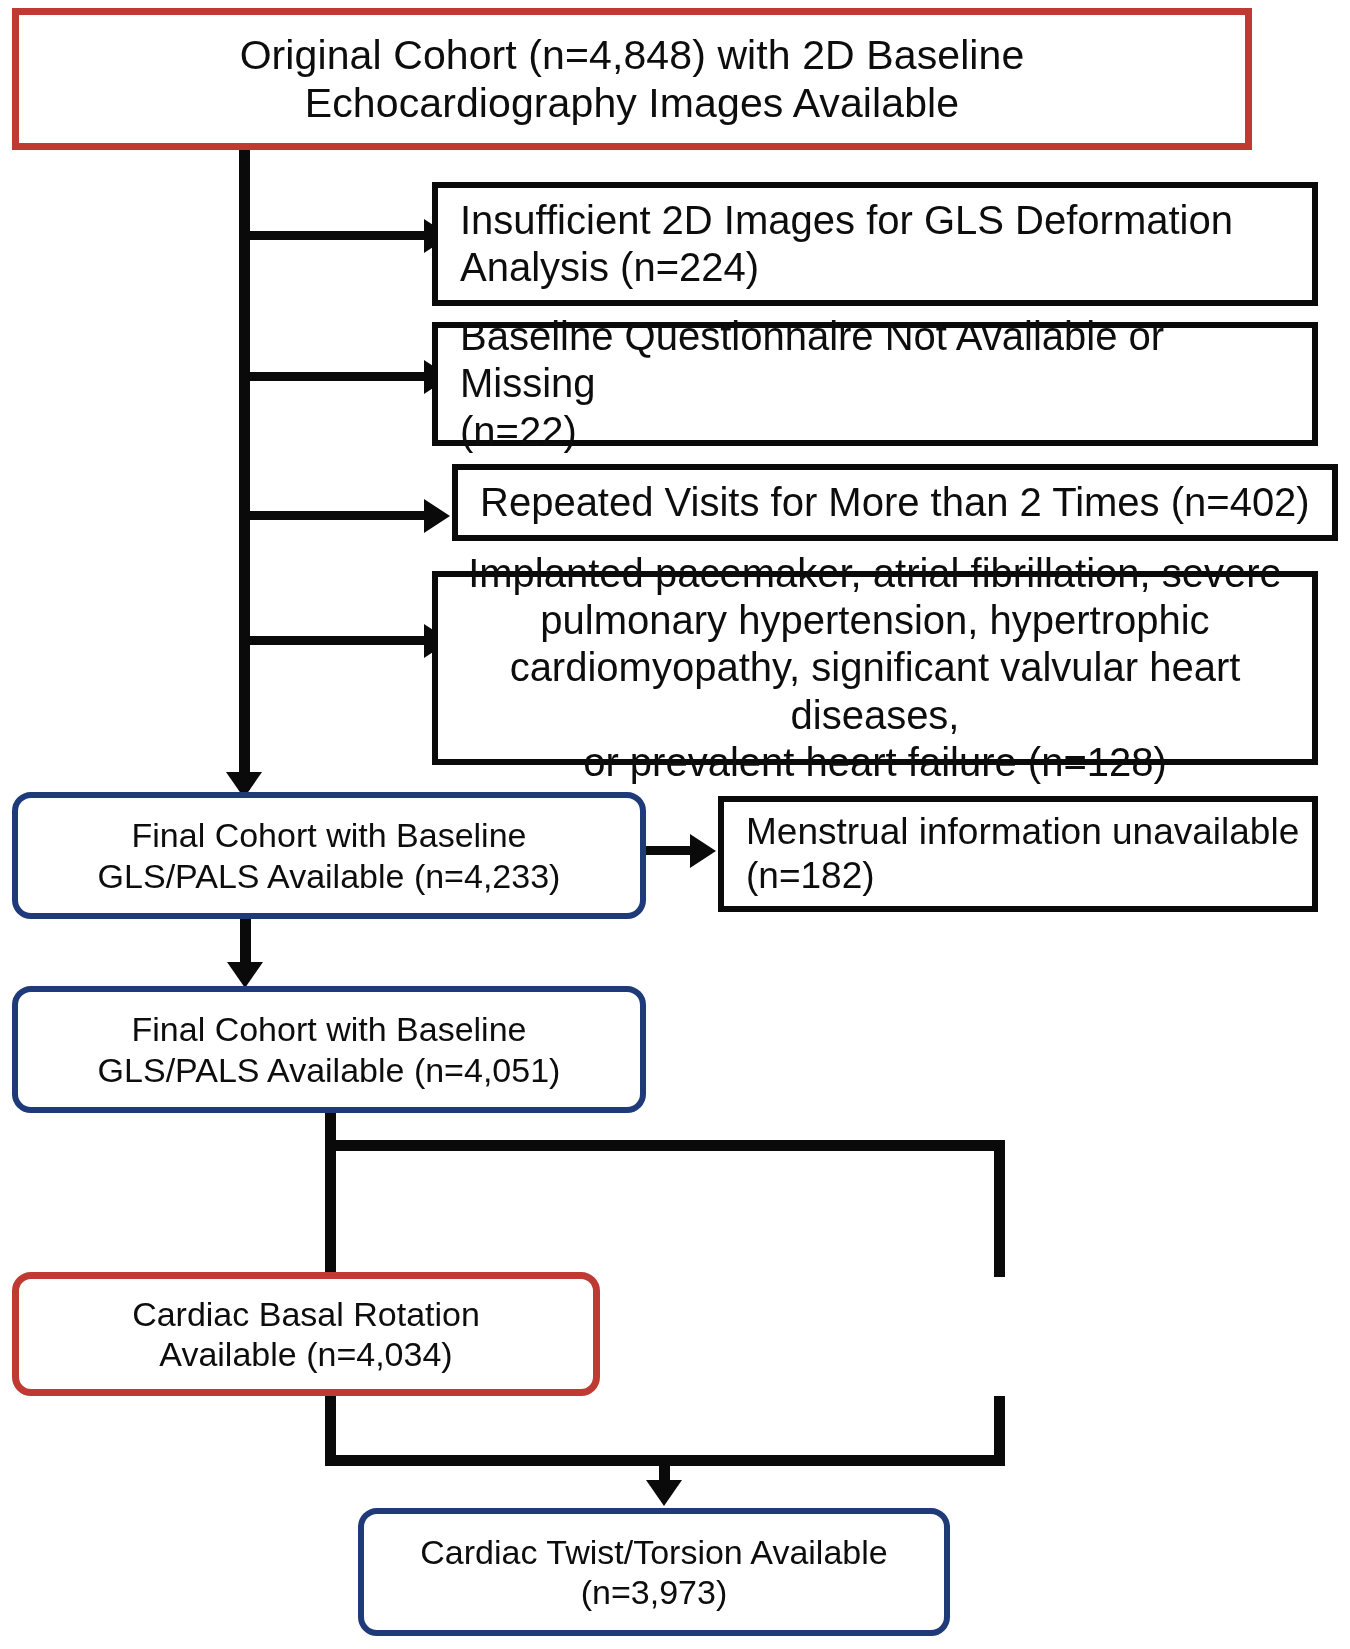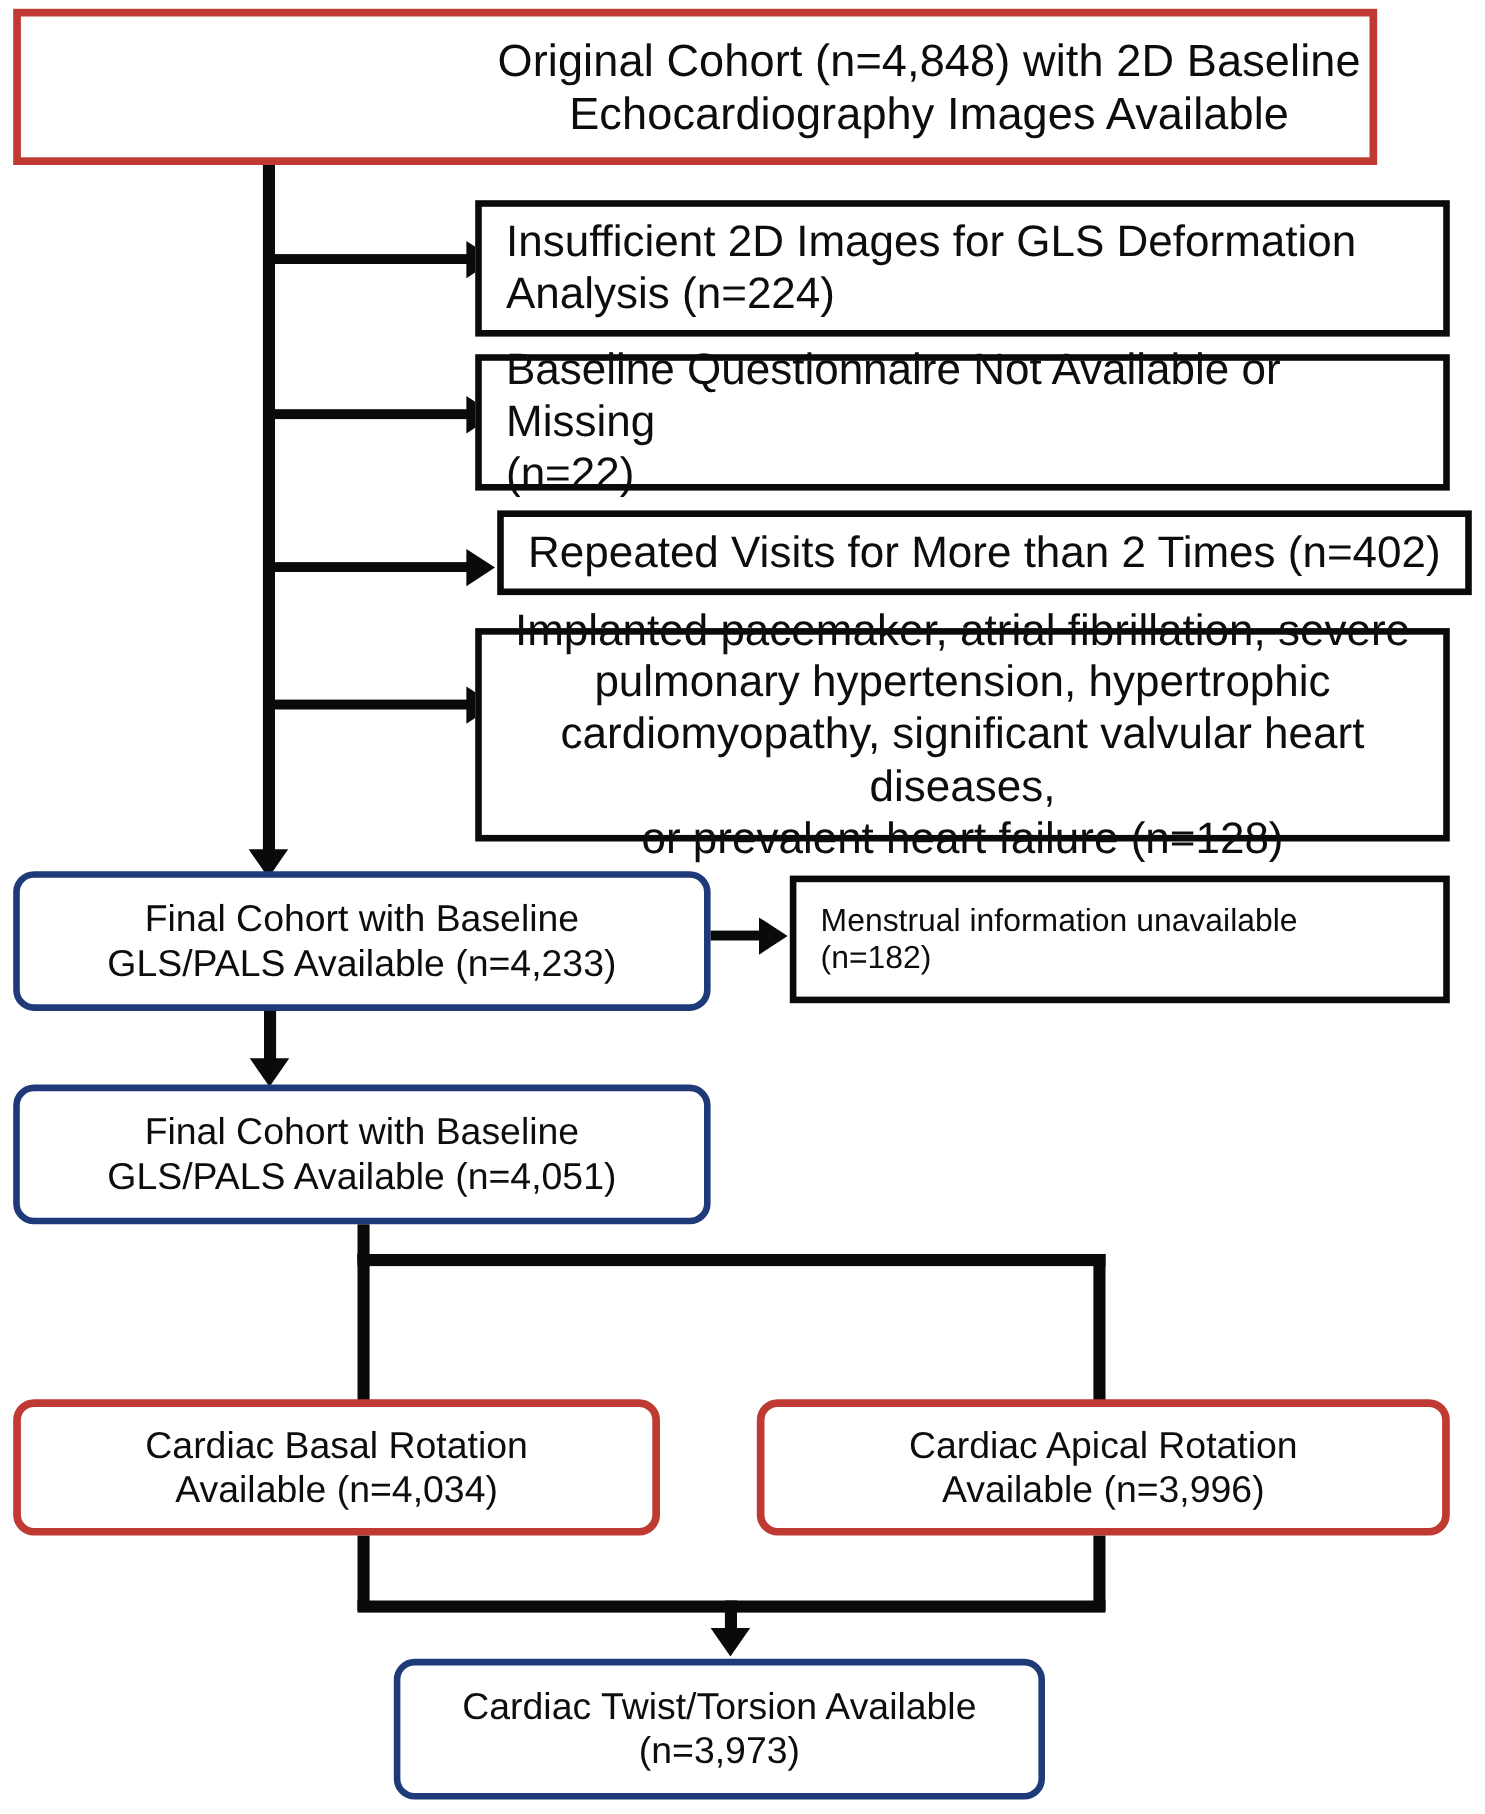--- a/index.html
+++ b/index.html
@@ -33,24 +33,24 @@
     display: block;
     padding: 2px 8px;
     white-space: pre-line;
   }
   
   .b-red   { border: 7px solid #bf3a33; }
   .b-blue  { border: 6px solid #1f3a78; }
   .b-black { border: 6px solid #0a0a0a; text-align: center; }
 
   
-  .t-xl  { font-size: 41px; font-weight: 400; letter-spacing: 0.1px; justify-content: flex-end; }
+  .t-xl  { font-size: 41px; font-weight: 400; letter-spacing: 0.1px; }
   .t-lg  { font-size: 34px; font-weight: 400; border-radius: 19px; }
   .t-md  { font-size: 40px; font-weight: 400; }
-  .t-sm  { font-size: 29px; font-weight: 400; }
+  .t-sm  { font-size: 37px; font-weight: 400; }
 
   .align-left { justify-content: flex-start; text-align: left; }
   .align-left .label { padding-left: 22px; }
 
   
   .conn {
     position: absolute;
     background: #0a0a0a;
   }
   .arrow-right {
@@ -135,24 +135,20 @@
   <div class="conn" style="left:325px; top:1113px; width:11px; height:34px;"></div>
   <div class="conn" style="left:325px; top:1140px; width:680px; height:11px;"></div>
   <div class="conn" style="left:325px; top:1140px; width:11px; height:137px;"></div>
   <div class="conn" style="left:994px; top:1140px; width:11px; height:137px;"></div>
 
   <div class="node b-red t-lg" style="left:12px; top:1272px; width:588px; height:124px;">
     <span class="label">Cardiac Basal Rotation
 Available (n=4,034)</span>
   </div>
 
-  <div class="node b-red t-lg" style="left:688px; top:1272px; width:630px; height:124px;">
-    <span class="label">Cardiac Apical Rotation
-Available (n=3,996)</span>
-  </div>
 
   <div class="conn" style="left:325px; top:1396px; width:11px; height:68px;"></div>
   <div class="conn" style="left:994px; top:1396px; width:11px; height:68px;"></div>
   <div class="conn" style="left:325px; top:1455px; width:680px; height:11px;"></div>
   <div class="conn" style="left:659px; top:1455px; width:11px; height:33px;"></div>
   <div class="arrow-down" style="left:646px; top:1480px;"></div>
 
   <div class="node b-blue t-lg" style="left:358px; top:1508px; width:592px; height:128px;">
     <span class="label">Cardiac Twist/Torsion Available
 (n=3,973)</span>

